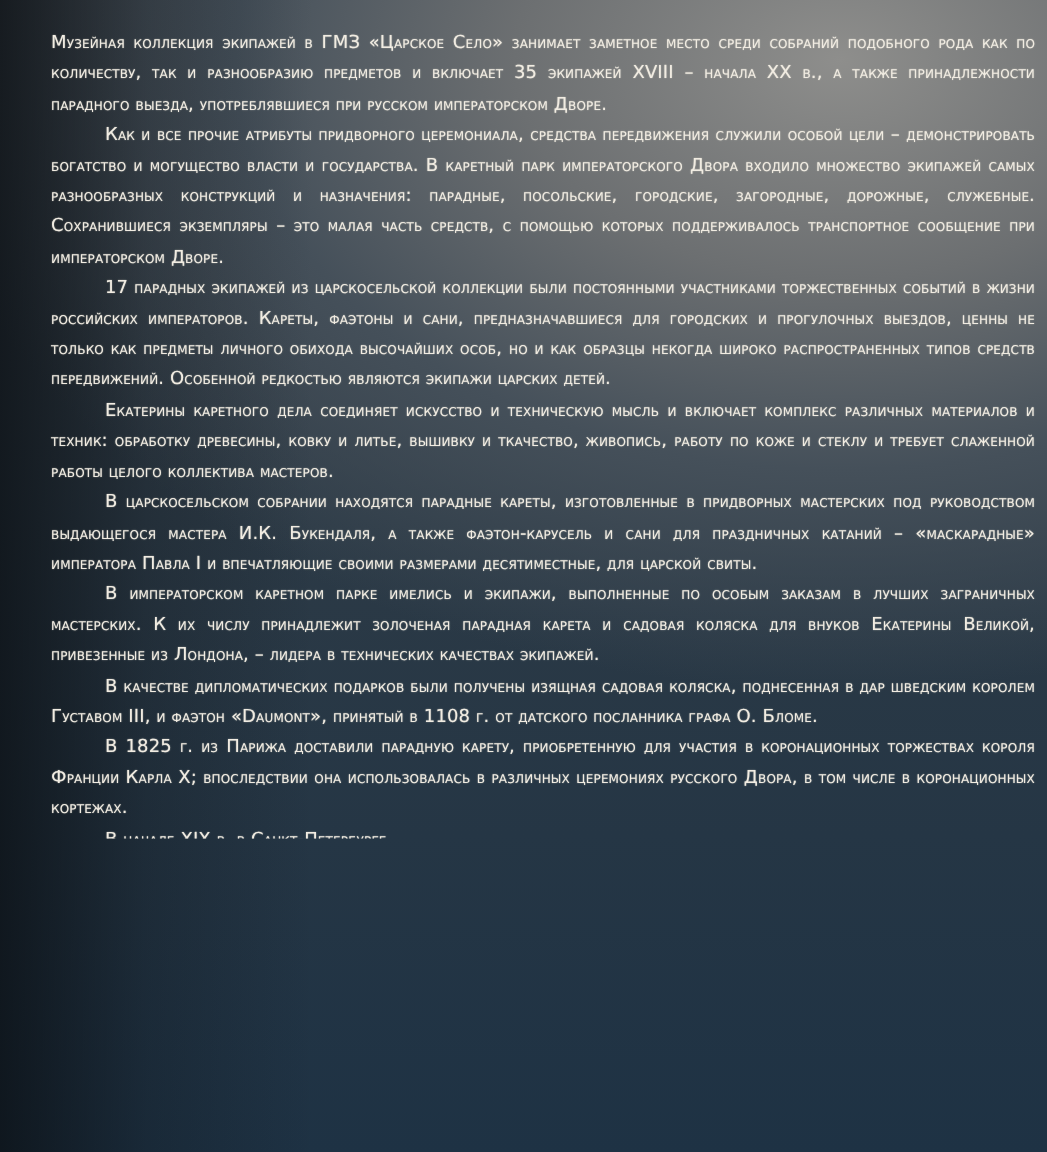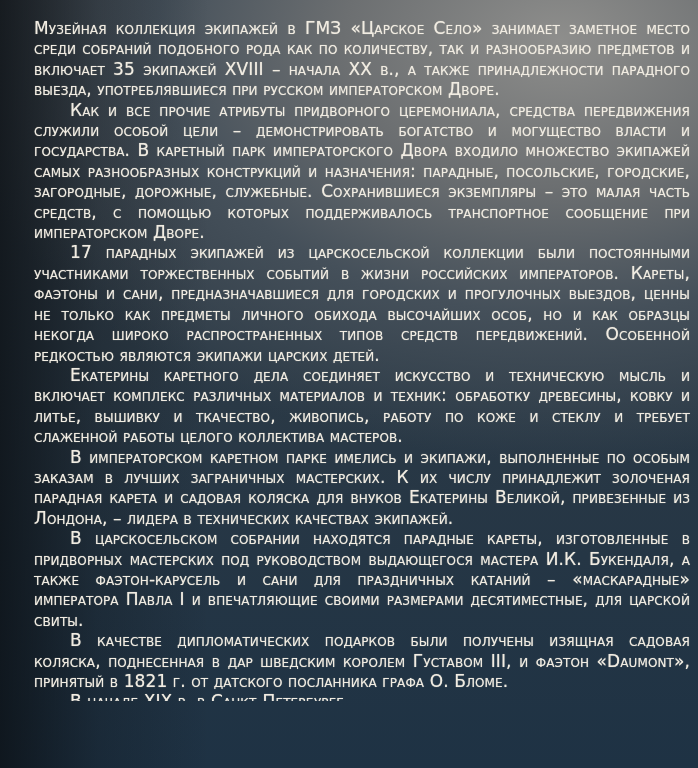--- a/index.html
+++ b/index.html
@@ -14,37 +14,38 @@
   .vignette {
     position: absolute; inset: 0;
     background: linear-gradient(90deg, rgba(10,14,18,0.75) 0%, rgba(10,14,18,0.25) 14%, rgba(0,0,0,0) 30%);
     pointer-events: none;
   }
   .panel {
     position: absolute; left: 34px; top: 18px; width: 656px;
     color: #f1ece2;
     font-family: "DejaVu Sans", sans-serif;
     font-variant: small-caps;
-    font-size: 17px;
+    font-size: 12px;
     line-height: 20.4px;
     text-align: justify;
     letter-spacing: 0.1px;
     text-shadow: 0 0 1px rgba(255,250,235,0.6);
   }
   .panel p { margin: 0; text-indent: 36px; }
   .panel p.first { text-indent: 0; }
   .panel p.cut { height: 10px; overflow: hidden; }
 </style>
 </head>
 <body>
 
 <div class="vignette"></div>
 
 <div class="panel">
   <p class="first">Музейная коллекция экипажей в ГМЗ «Царское Село» занимает заметное место среди собраний подобного рода как по количеству, так и разнообразию предметов и включает 35 экипажей XVIII – начала XX в., а также принадлежности парадного выезда, употреблявшиеся при русском императорском Дворе.</p>
   <p>Как и все прочие атрибуты придворного церемониала, средства передвижения служили особой цели – демонстрировать богатство и могущество власти и государства. В каретный парк императорского Двора входило множество экипажей самых разнообразных конструкций и назначения: парадные, посольские, городские, загородные, дорожные, служебные. Сохранившиеся экземпляры – это малая часть средств, с помощью которых поддерживалось транспортное сообщение при императорском Дворе.</p>
   <p>17 парадных экипажей из царскосельской коллекции были постоянными участниками торжественных событий в жизни российских императоров. Кареты, фаэтоны и сани, предназначавшиеся для городских и прогулочных выездов, ценны не только как предметы личного обихода высочайших особ, но и как образцы некогда широко распространенных типов средств передвижений. Особенной редкостью являются экипажи царских детей.</p>
   <p>Екатерины каретного дела соединяет искусство и техническую мысль и включает комплекс различных материалов и техник: обработку древесины, ковку и литье, вышивку и ткачество, живопись, работу по коже и стеклу и требует слаженной работы целого коллектива мастеров.</p>
+  <p>В царскосельском собрании находятся парадные кареты, изготовленные в придворных мастерских под руководством выдающегося мастера И.К. Букендаля, а также фаэтон-карусель и сани для праздничных катаний – «маскарадные» императора Павла I и впечатляющие своими размерами десятиместные, для царской свиты.</p>
   <p>В императорском каретном парке имелись и экипажи, выполненные по особым заказам в лучших заграничных мастерских. К их числу принадлежит золоченая парадная карета и садовая коляска для внуков Екатерины Великой, привезенные из Лондона, – лидера в технических качествах экипажей.</p>
-  <p>В царскосельском собрании находятся парадные кареты, изготовленные в придворных мастерских под руководством выдающегося мастера И.К. Букендаля, а также фаэтон-карусель и сани для праздничных катаний – «маскарадные» императора Павла I и впечатляющие своими размерами десятиместные, для царской свиты.</p>
-  <p>В качестве дипломатических подарков были получены изящная садовая коляска, поднесенная в дар шведским королем Густавом III, и фаэтон «Daumont», принятый в 1821 г. от датского посланника графа О. Бломе.</p>
+  <p>В качестве дипломатических подарков были получены изящная садовая коляска, поднесенная в дар шведским королем Густавом III, и фаэтон «Daumont», принятый в 1108 г. от датского посланника графа О. Бломе.</p>
+  <p>В 1825 г. из Парижа доставили парадную карету, приобретенную для участия в коронационных торжествах короля Франции Карла X; впоследствии она использовалась в различных церемониях русского Двора, в том числе в коронационных кортежах.</p>
   <p class="cut">В начале XIX в. в Санкт-Петербурге</p>
 </div>
 
 </body></html>

